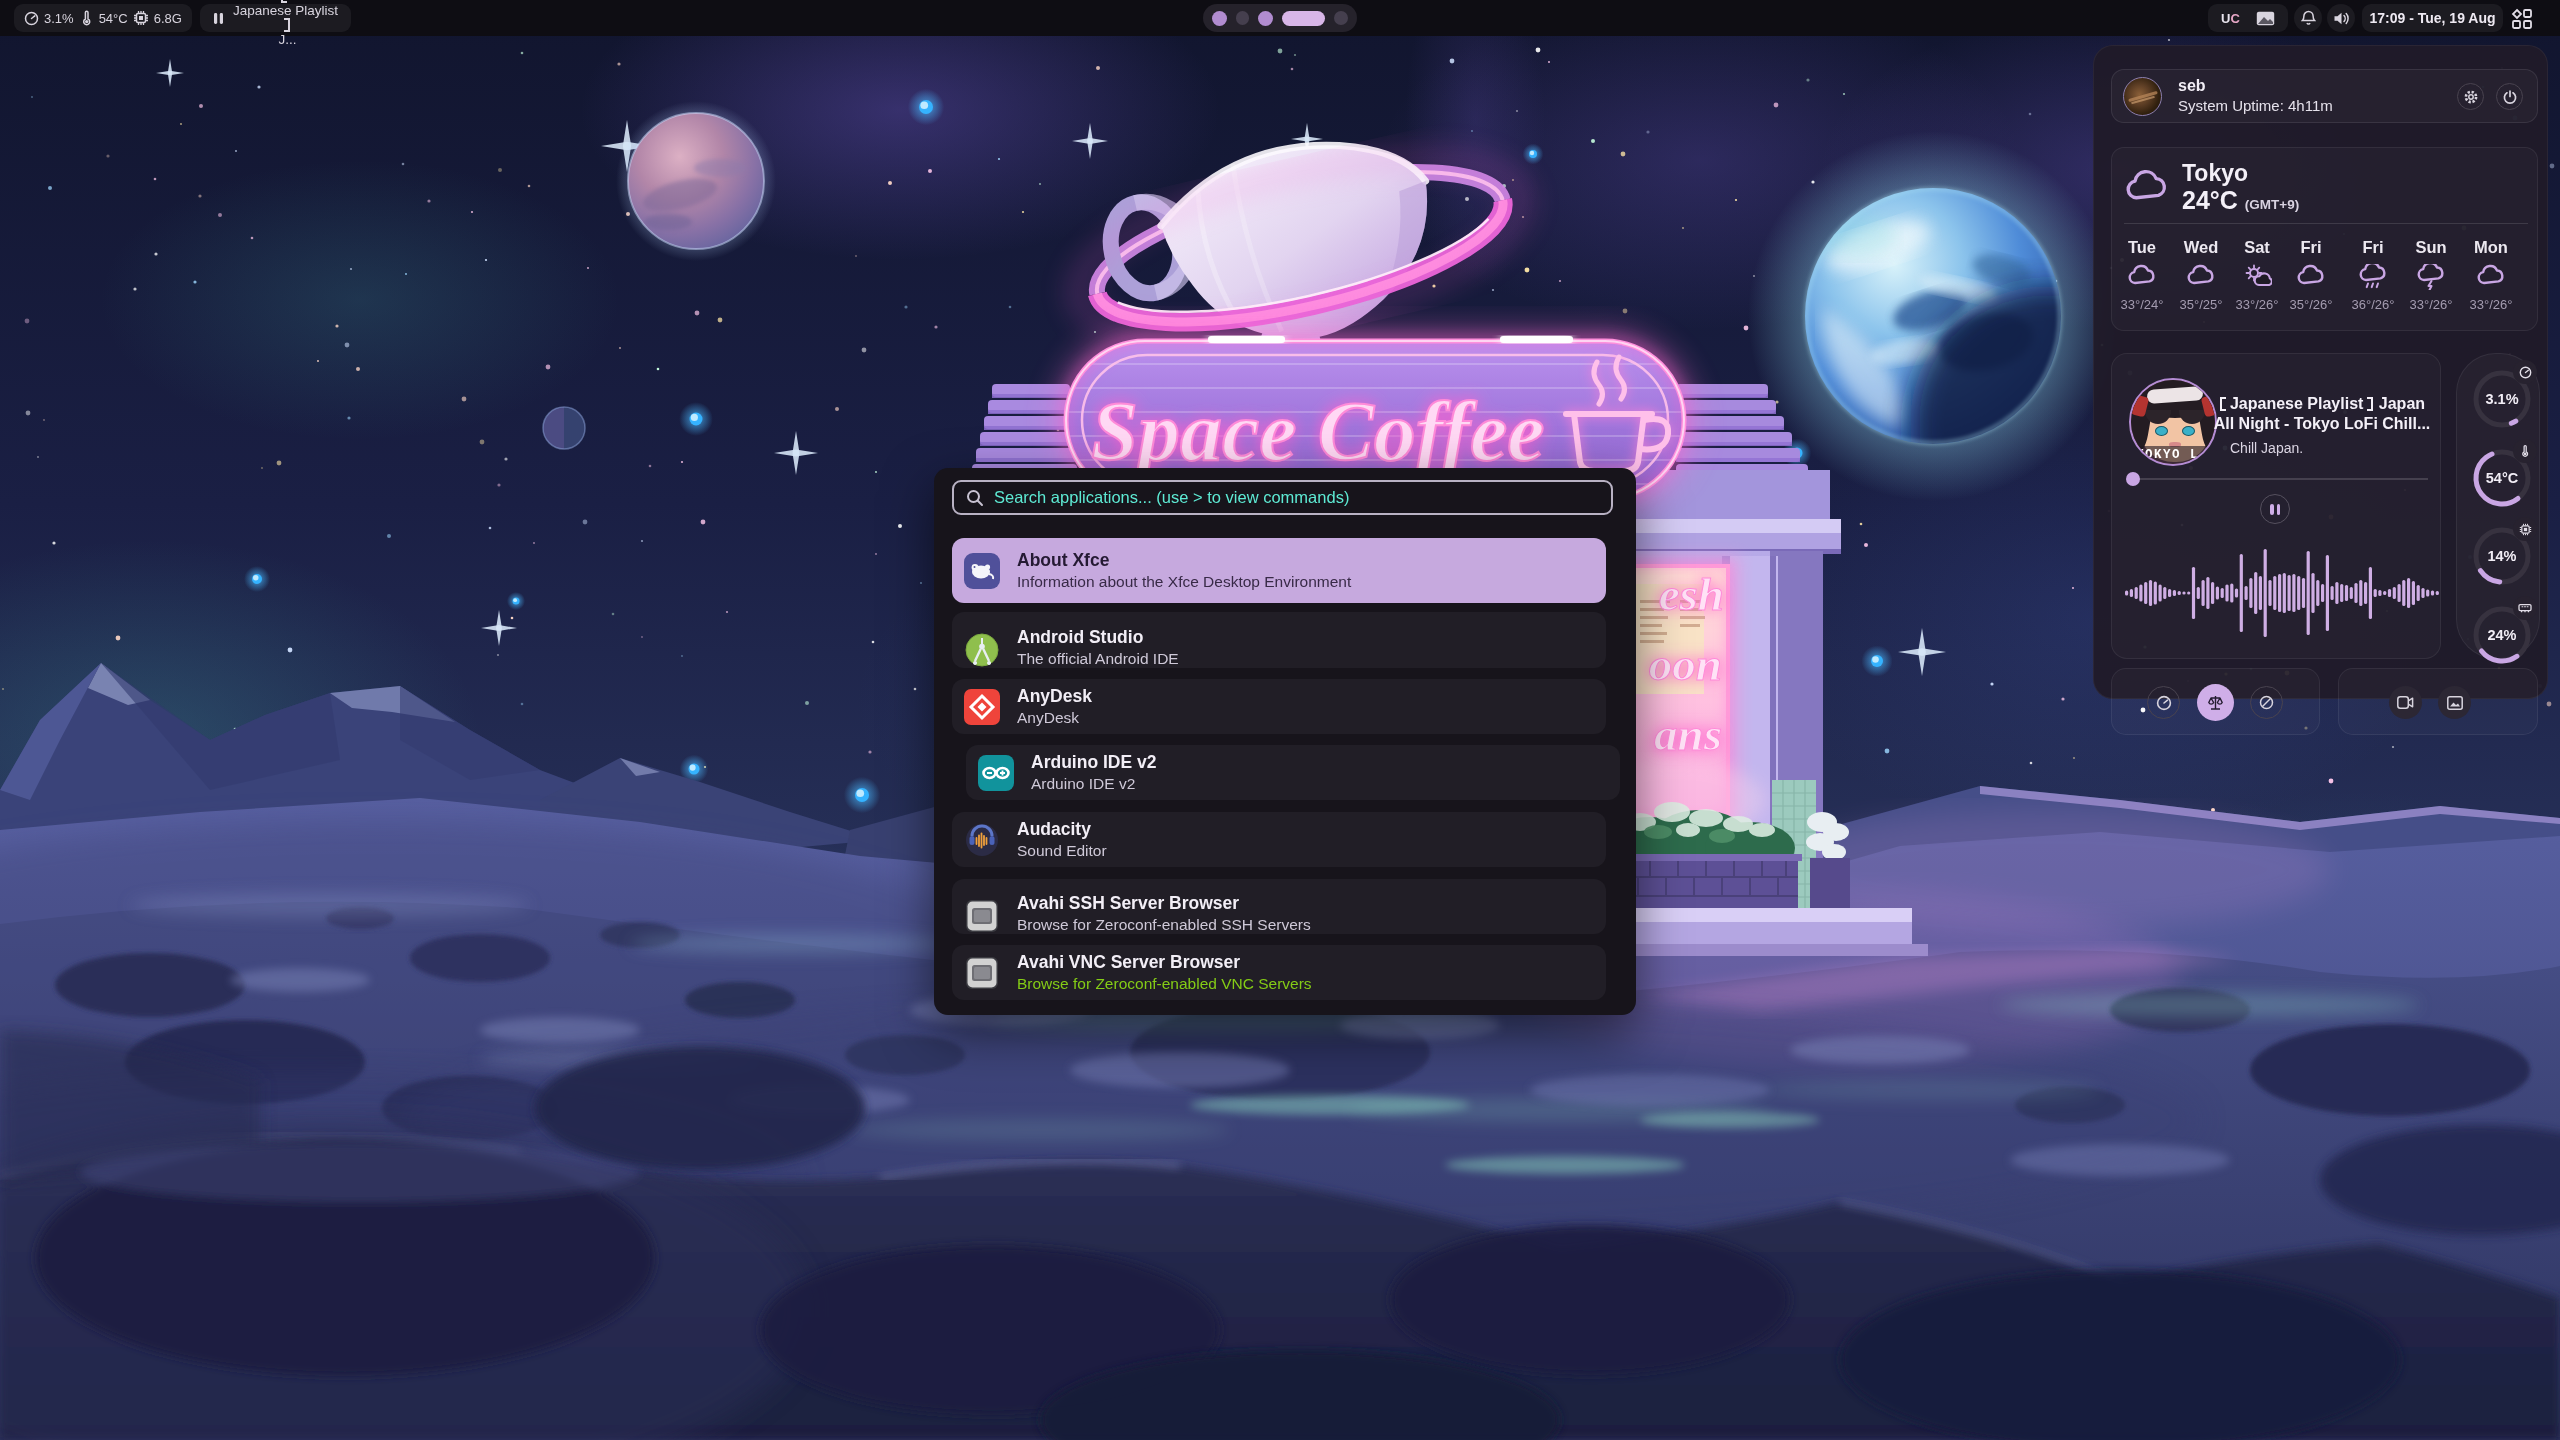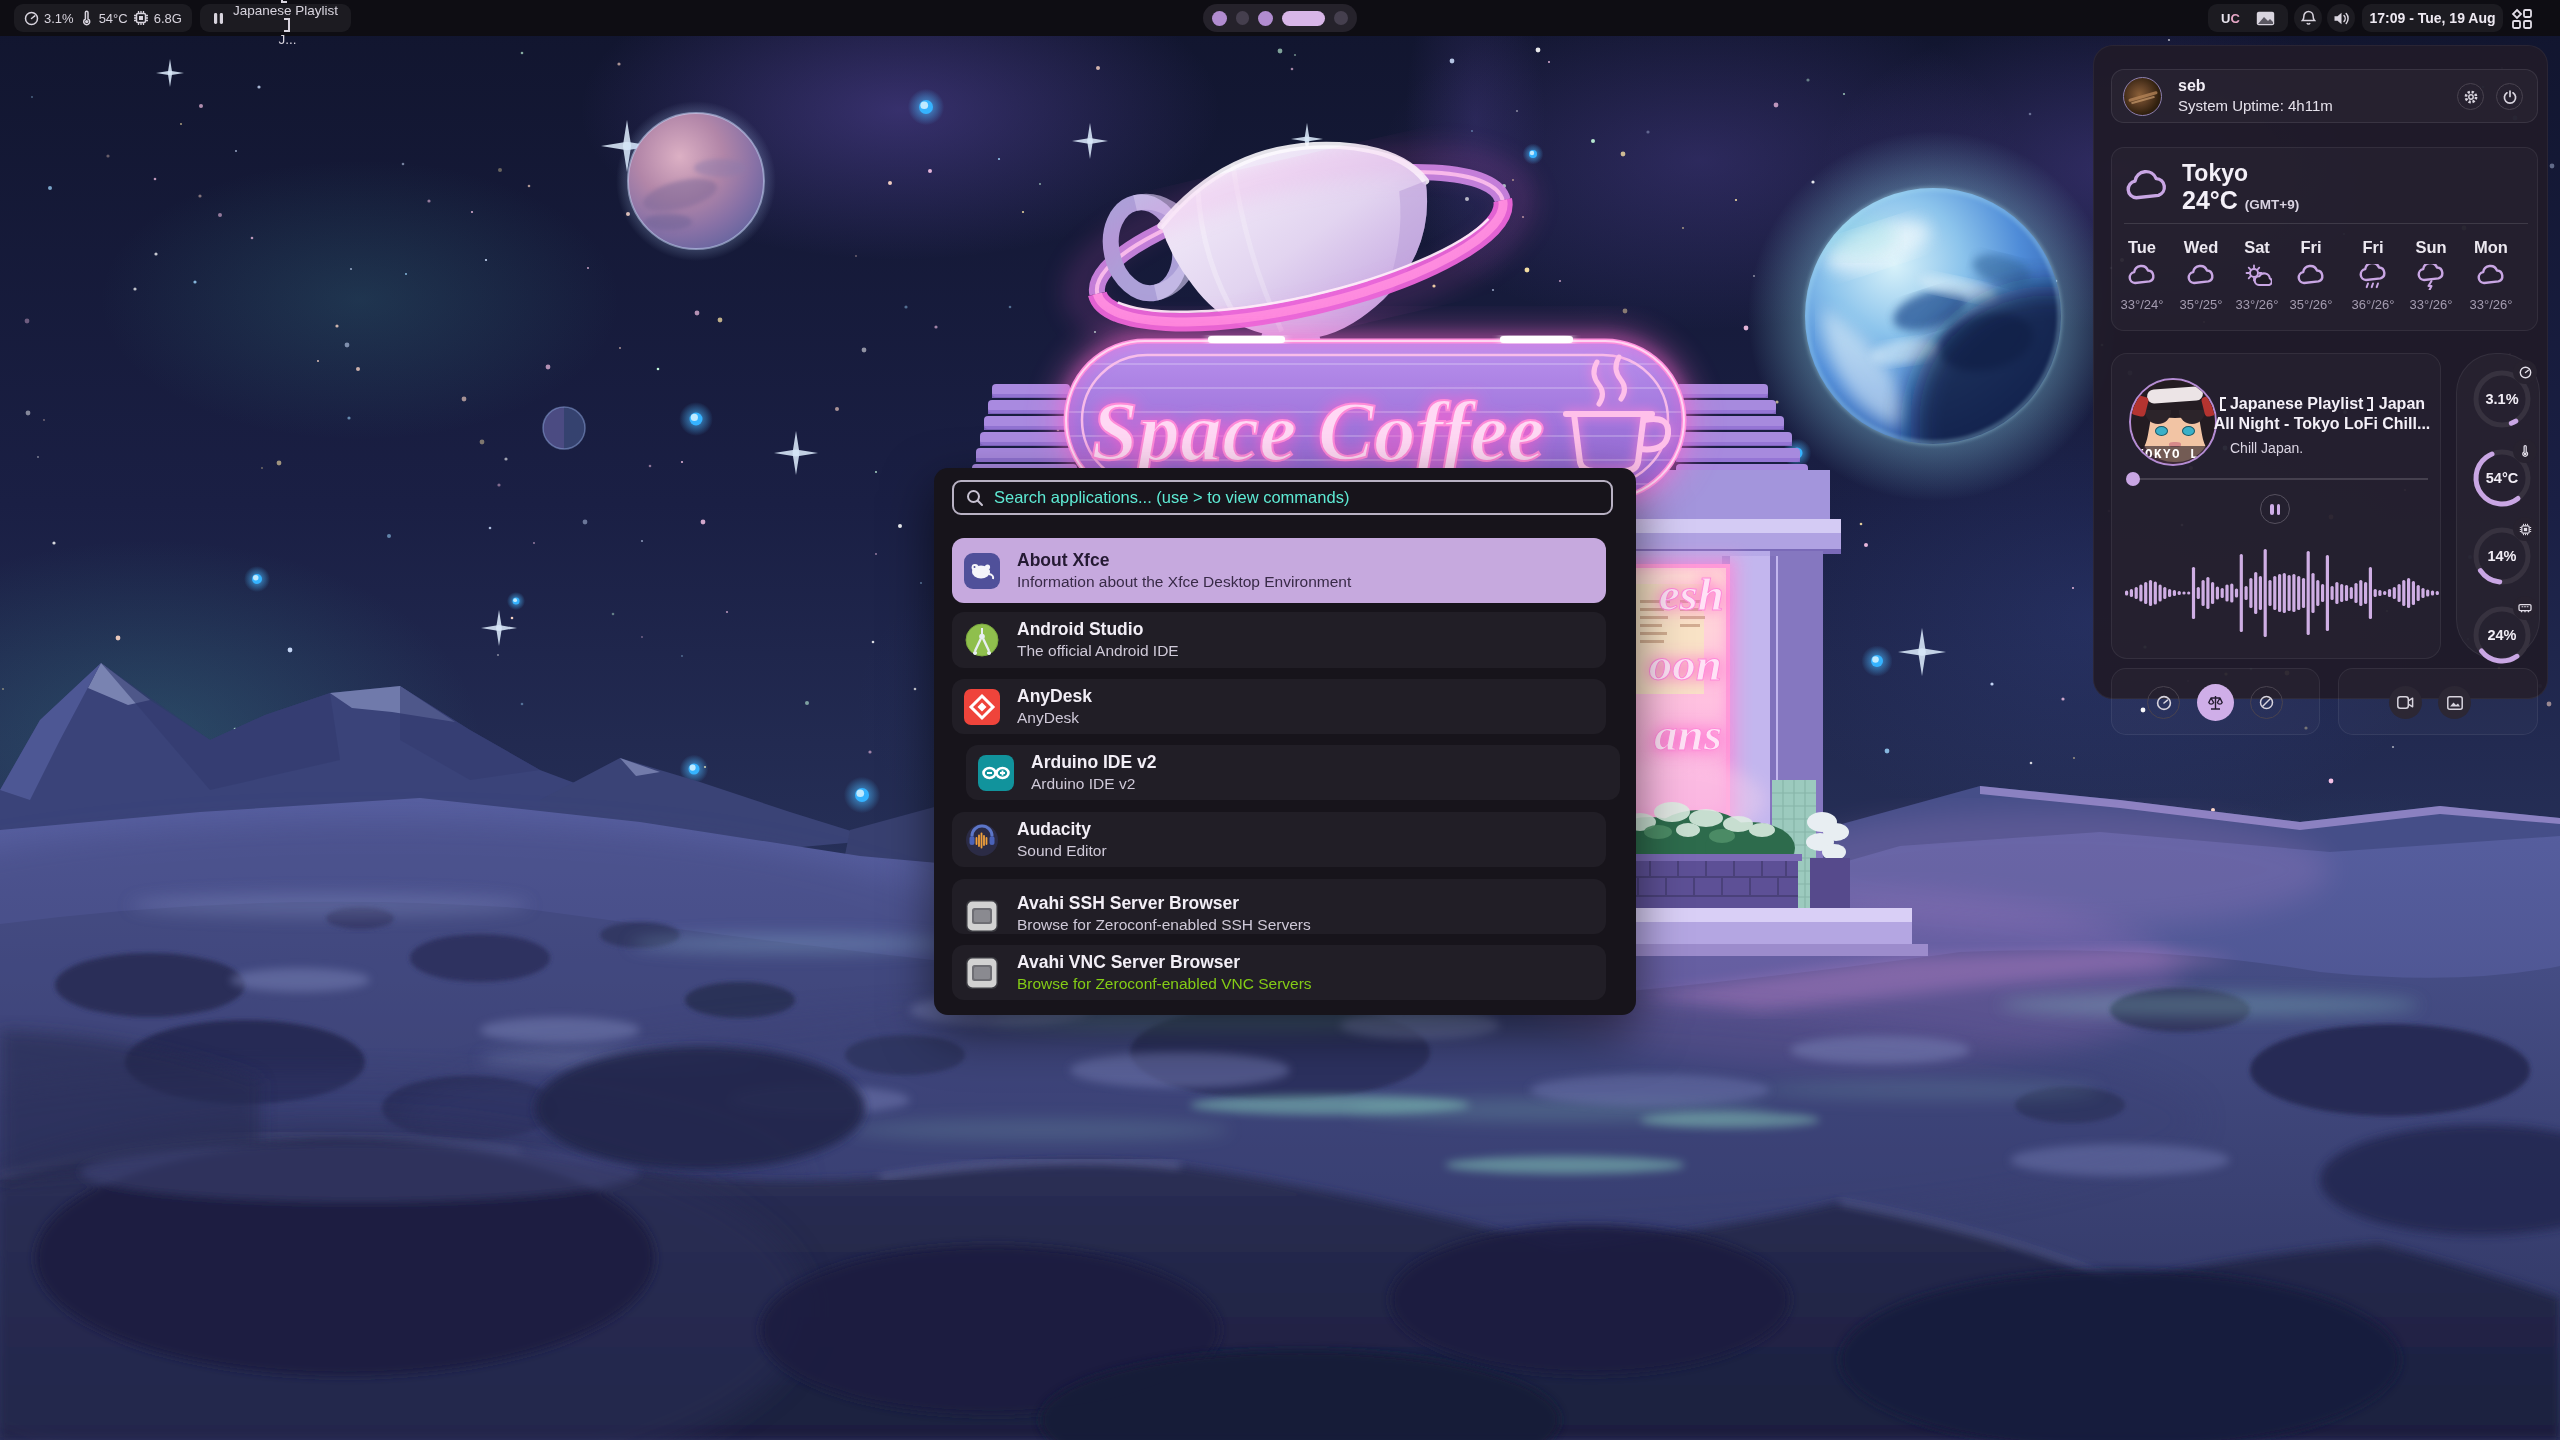--- a/index.html
+++ b/index.html
@@ -924,21 +924,21 @@
             <path d="M25 21 Q30 22 29 26" stroke="#f5f5fa" stroke-width="2" fill="none"></path>
             <circle cx="10.5" cy="14" r="1" fill="#50509a"></circle>
           </svg>
         </div>
   <div style="line-height:1.25;">
     <div style="color:#251a33;font-size:17.5px;font-weight:bold;">About Xfce</div>
     <div style="color:#382a47;font-size:15.5px;">Information about the Xfce Desktop Environment</div>
   </div>
 </div>
 
-<div class="abs" style="left:18px;top:144px;width:654px;height:56px;background:#211e26;border-radius:12px;display:flex;align-items:center;padding:0 12px;gap:17px;">
+<div class="abs" style="left:18px;top:144px;width:654px;height:56px;background:#211e26;border-radius:12px;display:flex;align-items:flex-end;padding:0 12px;gap:17px;">
   <div style="width:36px;height:36px;flex:0 0 36px;display:flex;align-items:center;justify-content:center;">
           <svg width="36" height="36" viewBox="0 0 36 36">
             <circle cx="18" cy="18" r="16" fill="#8fbf4d"></circle>
             <circle cx="18" cy="18" r="16" fill="none" stroke="#7aa83e" stroke-width="1"></circle>
             <path d="M18 6 L18 13" stroke="#e8eef2" stroke-width="2"></path>
             <circle cx="18" cy="14.5" r="2.8" fill="#e8eef2"></circle>
             <path d="M16.8 16.8 L11 29 M19.2 16.8 L25 29" stroke="#e8eef2" stroke-width="2.4"></path>
             <path d="M11 29 a2 2 0 1 0 0.1 0 M25 29 a2 2 0 1 0 0.1 0" fill="#e8eef2"></path>
           </svg>
         </div>

